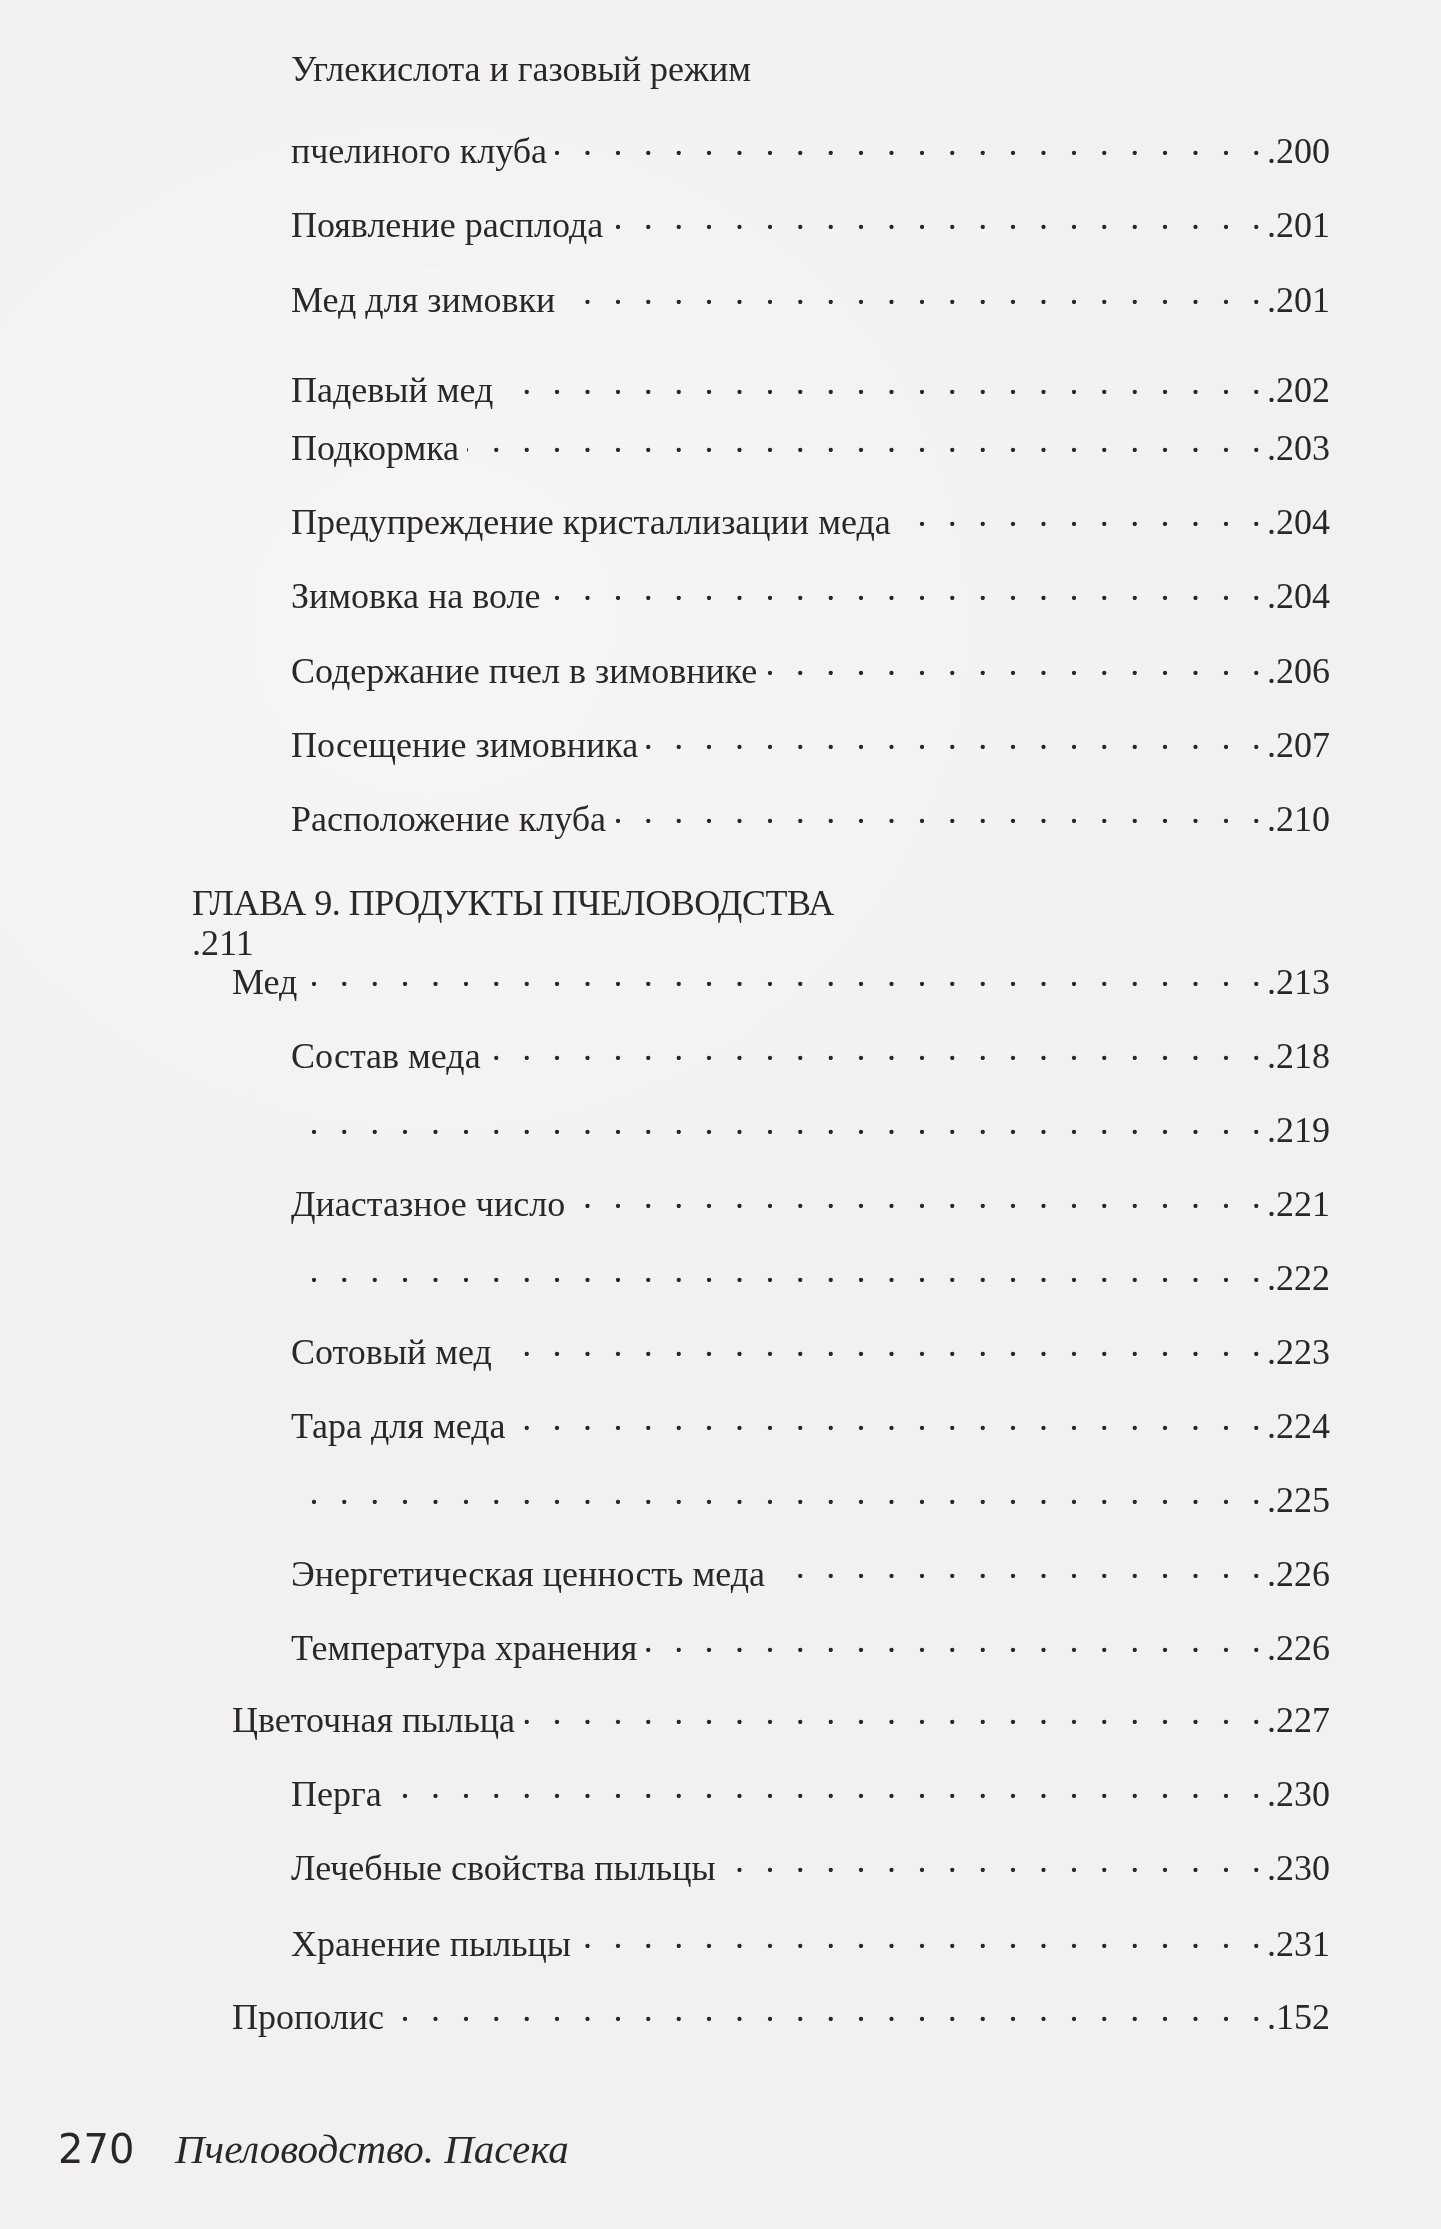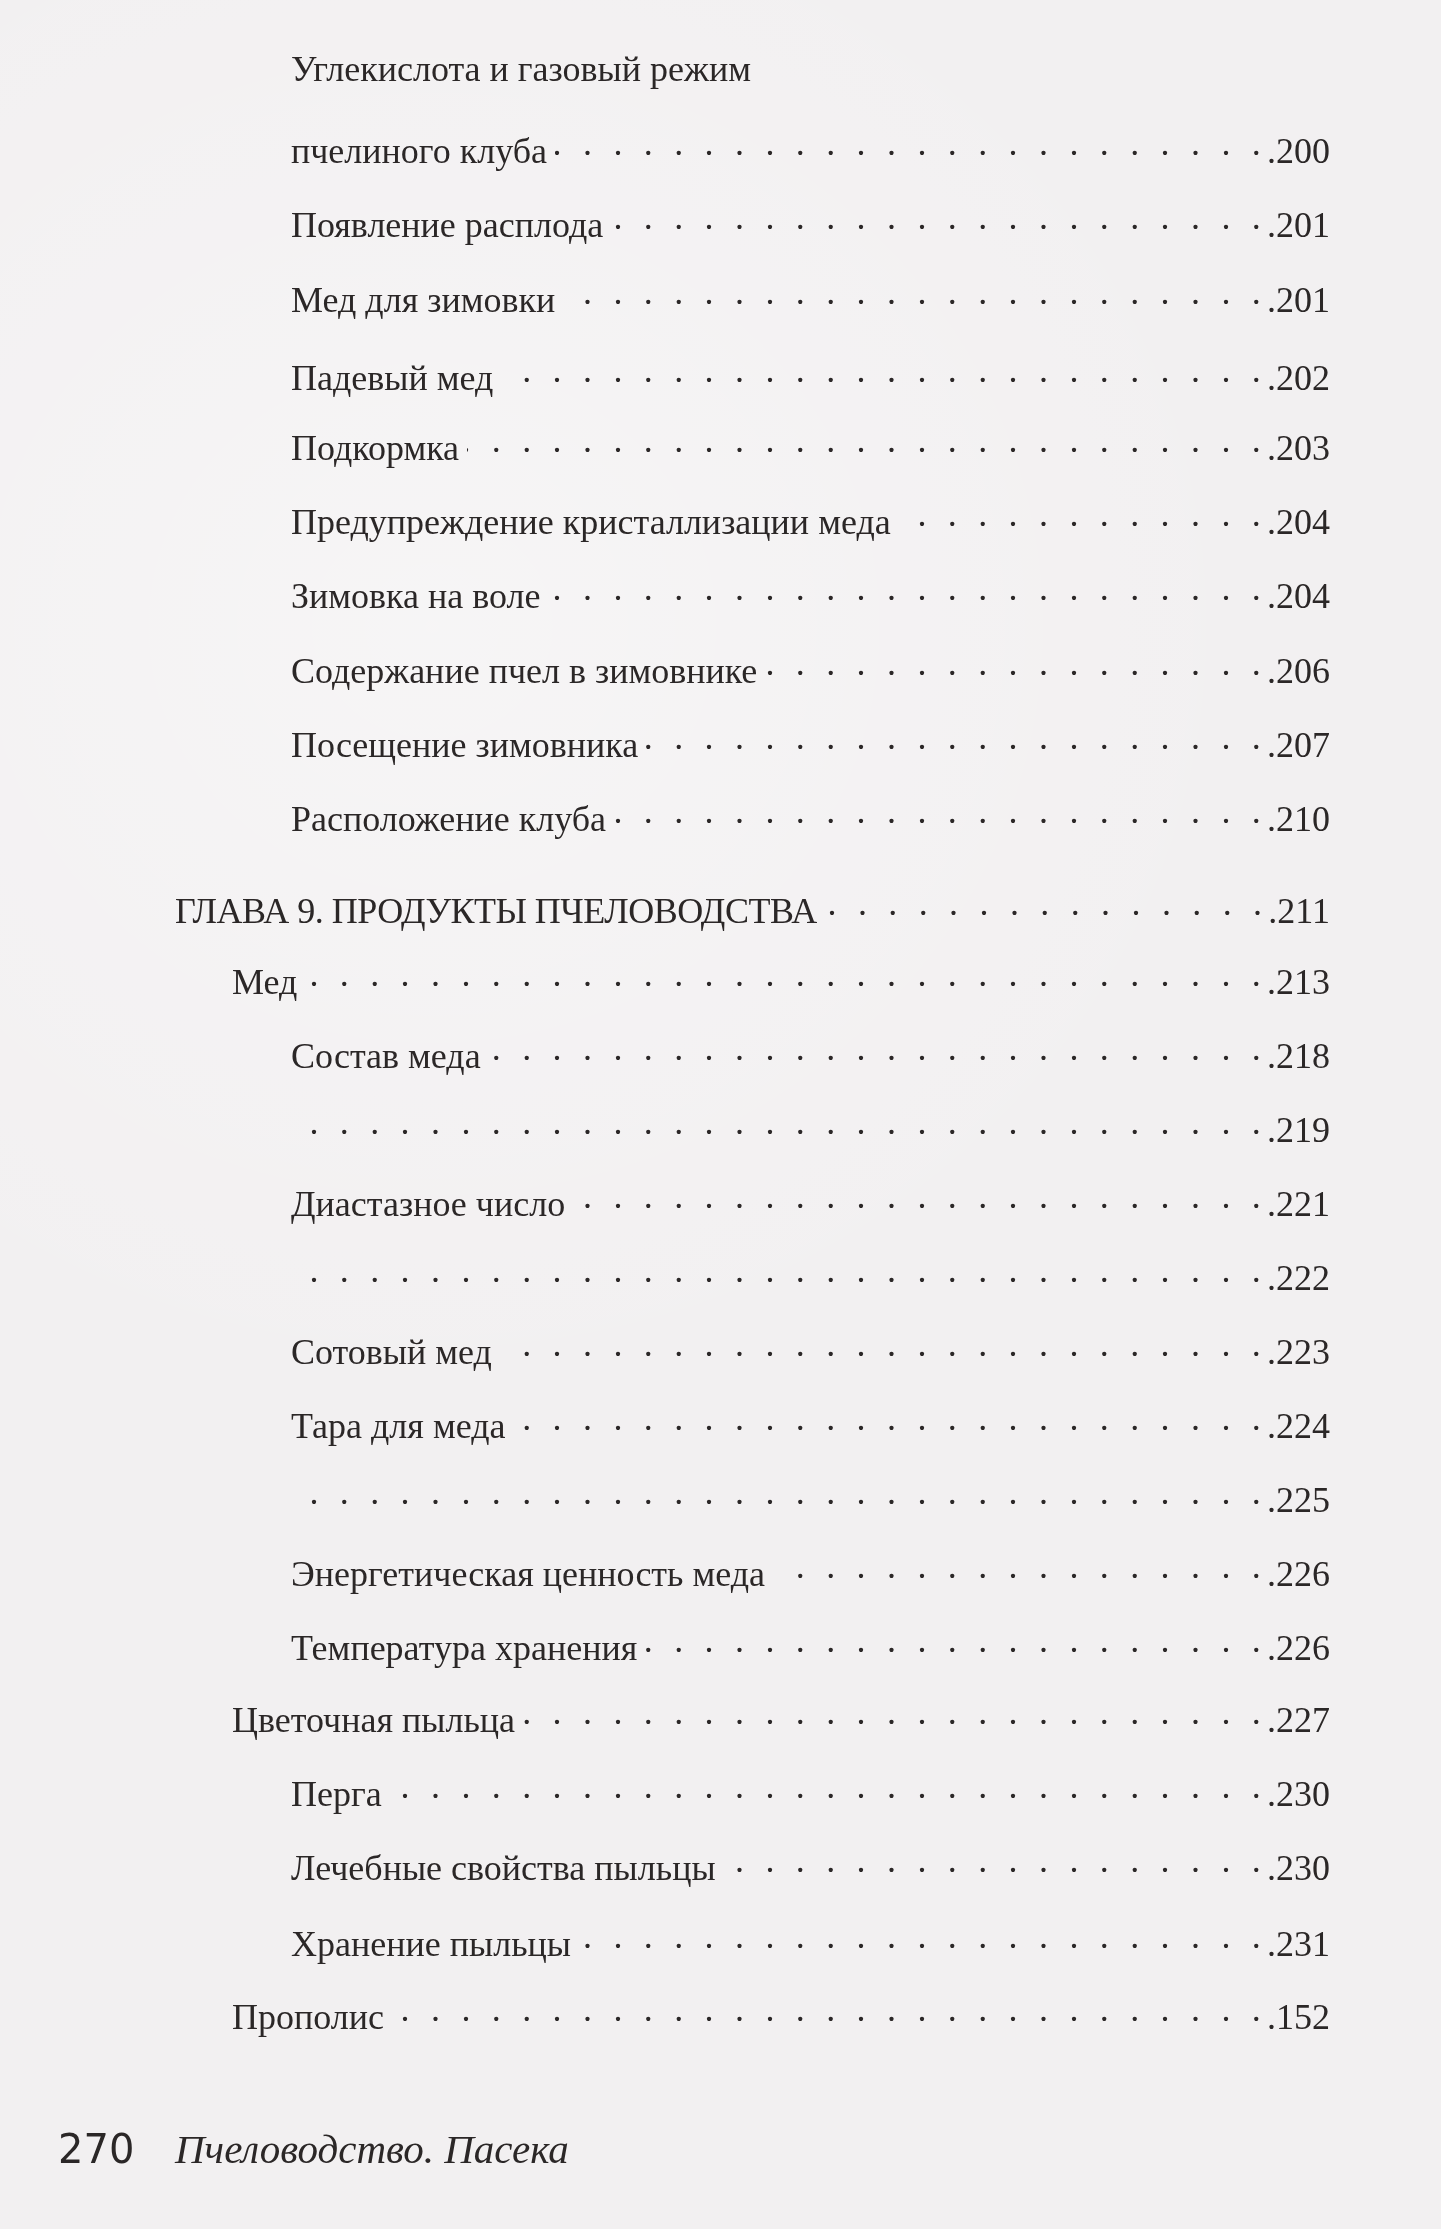--- a/index.html
+++ b/index.html
@@ -60,21 +60,21 @@
     line-height: 40px;
   }
   .toc-row .page-num {
     flex: 0 0 auto;
     text-align: right;
   }
   .toc-row .page-num::before {
     content: ".";
   }
 
-  .lvl0 { left: 175px; }
+  .lvl0 { left: 192px; flex-direction: column; }
   .lvl1 { left: 232px; }
   .lvl2 { left: 291px; }
 
   .chapter .title { letter-spacing: -0.5px; }
 
   .footer {
     position: absolute;
     left: 58px;
     top: 2126px;
     height: 46px;
@@ -119,21 +119,21 @@
       <span class="leader"></span>
       <span class="page-num">201</span>
     </div>
 
     <div class="toc-row lvl2" style="top:272px">
       <span class="title">Мед для зимовки</span>
       <span class="leader"></span>
       <span class="page-num">201</span>
     </div>
 
-    <div class="toc-row lvl2" style="top:350px">
+    <div class="toc-row lvl2" style="top:362px">
       <span class="title">Падевый мед</span>
       <span class="leader"></span>
       <span class="page-num">202</span>
     </div>
 
     <div class="toc-row lvl2" style="top:420px">
       <span class="title">Подкормка</span>
       <span class="leader"></span>
       <span class="page-num">203</span>
     </div>

